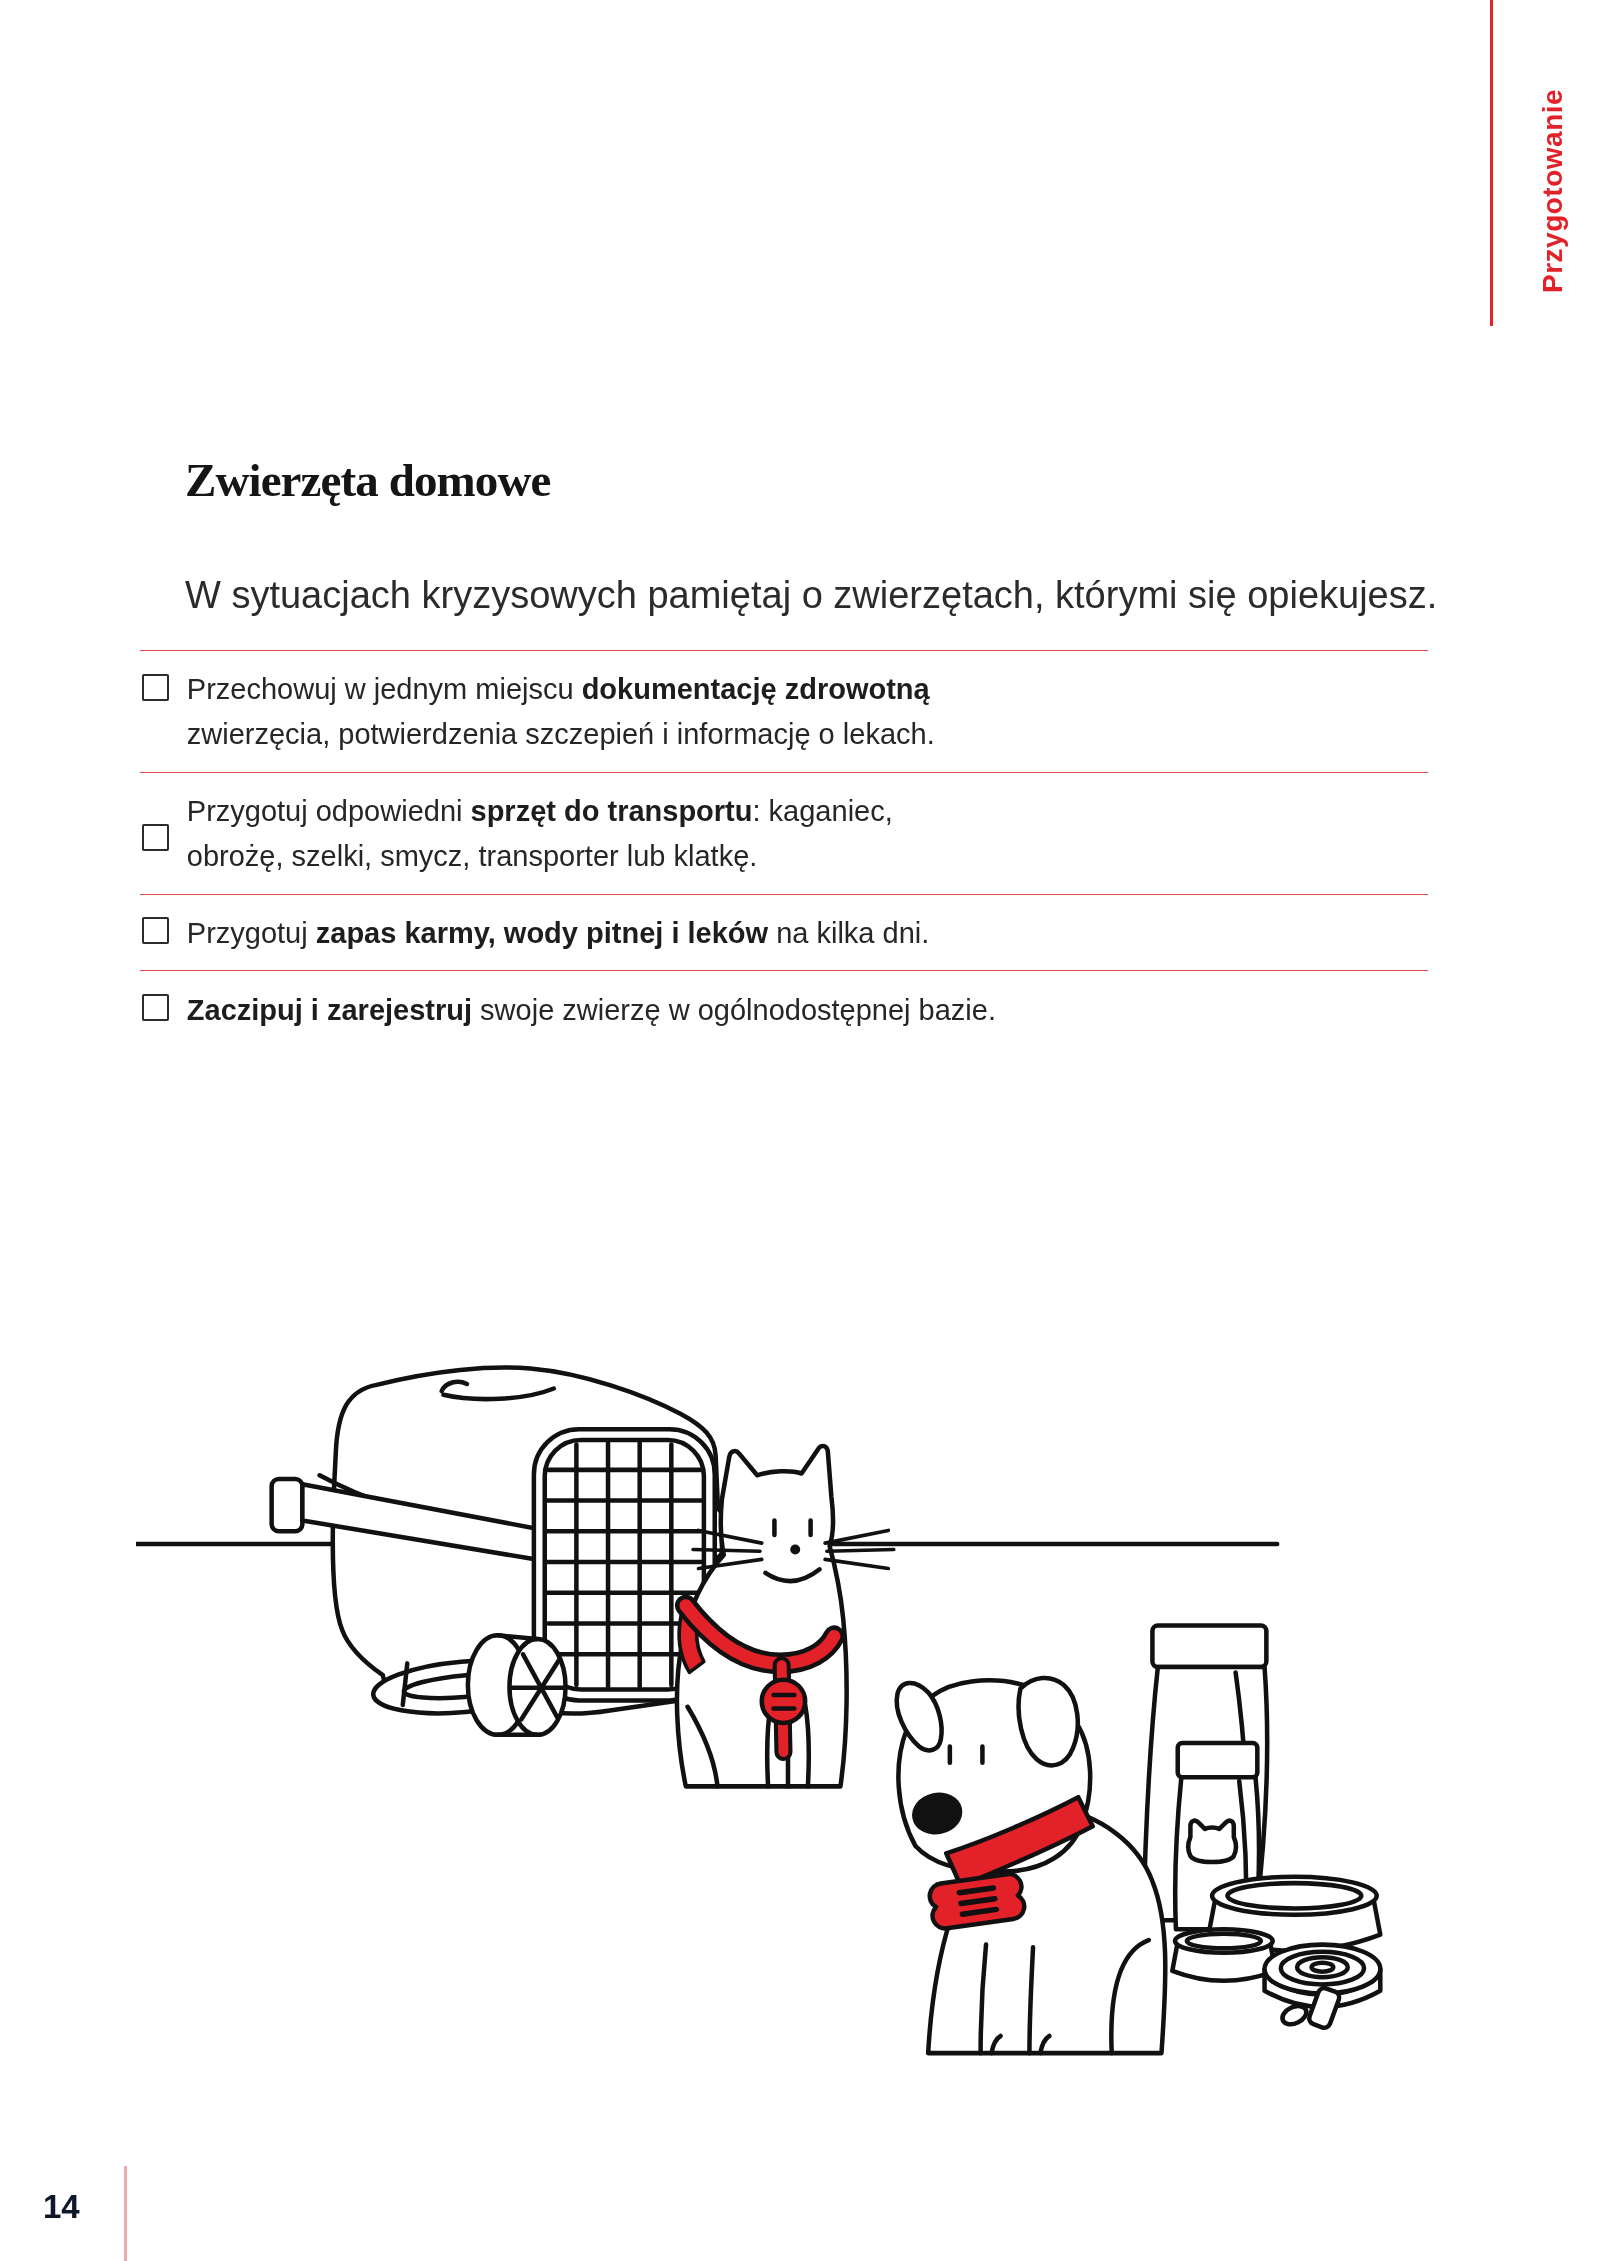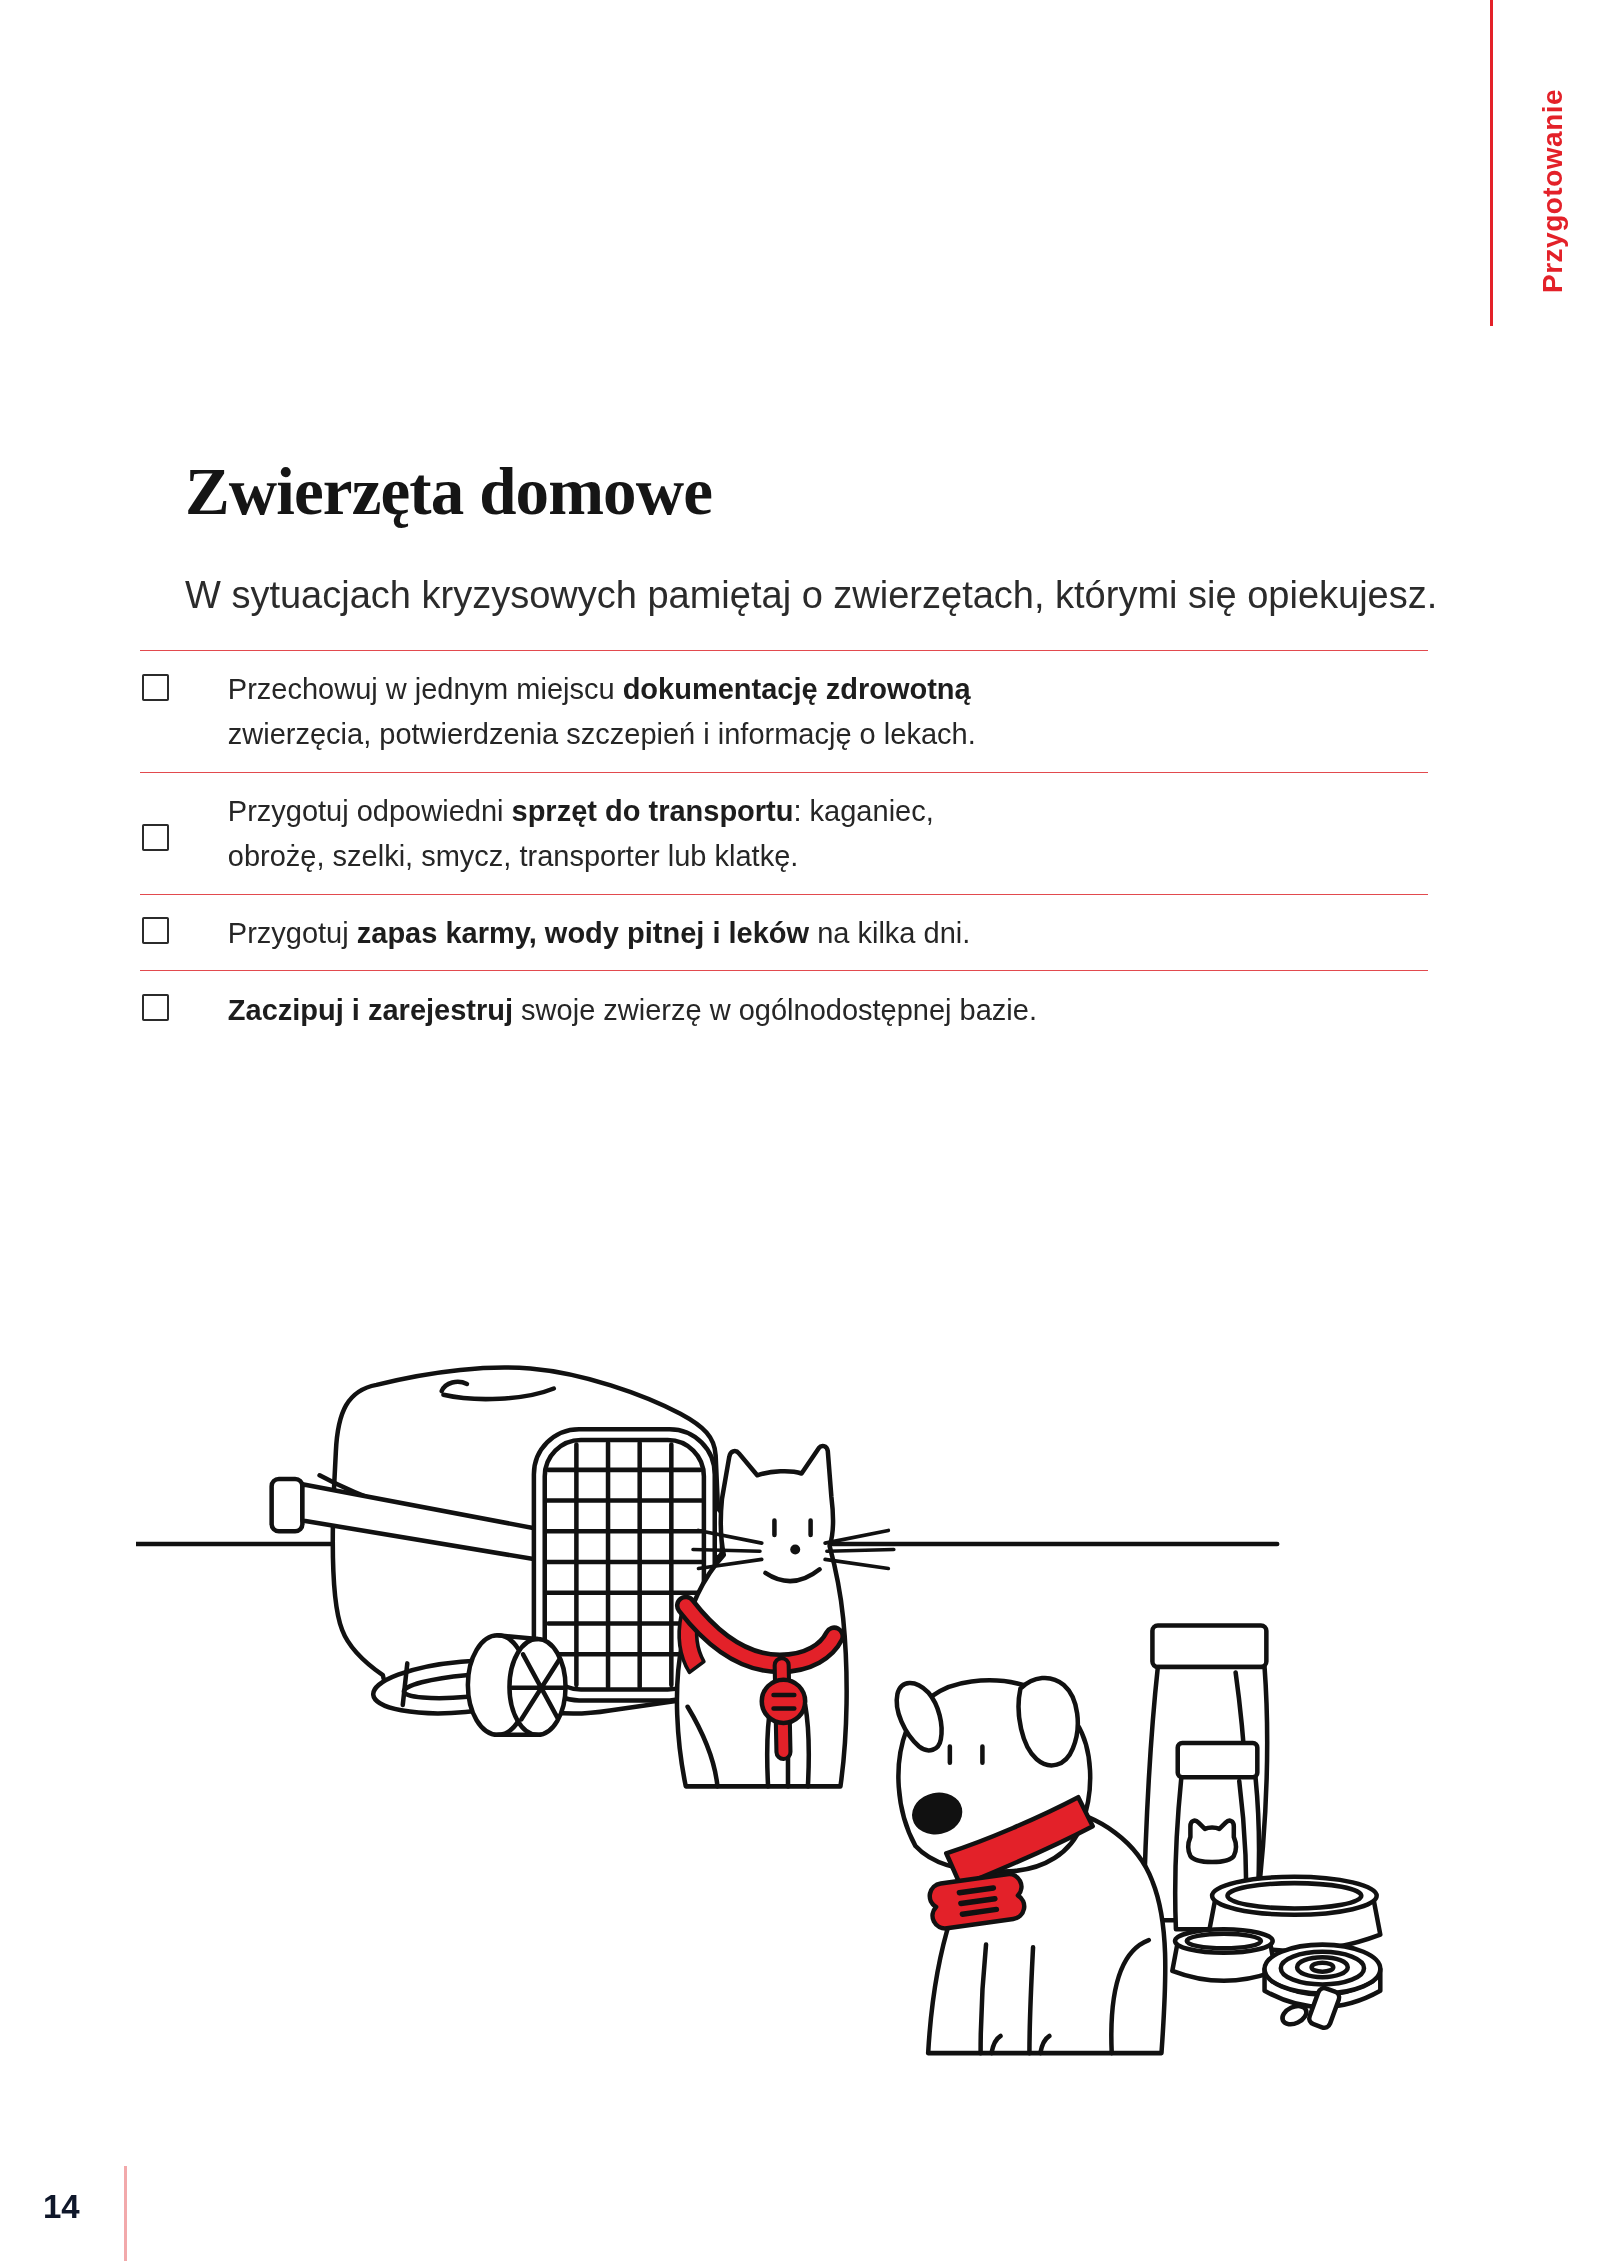--- a/index.html
+++ b/index.html
@@ -22,35 +22,34 @@
   }
   h1.page-title{
     position:absolute;left:185px;top:188px;margin:0;
     font-family:"Liberation Serif", serif;
     font-size:101px;line-height:1.05;font-weight:700;
     letter-spacing:-1.8px;color:#151515;
   }
   h2.section-heading{
     position:absolute;left:185px;top:456px;margin:0;
     font-family:"Liberation Serif", serif;
-    font-size:67px;line-height:1.05;font-weight:700;
+    font-size:47px;line-height:1.05;font-weight:700;
     letter-spacing:-0.9px;color:#151515;
   }
   p.section-intro{
     position:absolute;left:185px;top:574px;margin:0;
     font-size:38px;line-height:42px;color:#2b2b2b;
   }
   .checklist{
     position:absolute;left:140px;top:650px;width:1288px;
   }
   .checklist-row{
     display:flex;align-items:flex-start;
     border-top:1.8px solid #e24a4e;
     padding:16.3px 0 14.5px 0;
-    gap:41px;
   }
   .checkbox{
     flex:0 0 auto;width:27px;height:27px;margin:6.3px 18px 0 1.8px;
     border:2.7px solid #2b2b2b;border-radius:1.8px;background:#fff;
     box-sizing:border-box;
   }
   .checklist-text{
     margin:0;font-size:29px;line-height:45px;color:#262626;
   }
   .checklist-text .b{font-weight:700;color:#1d1d1d;}

